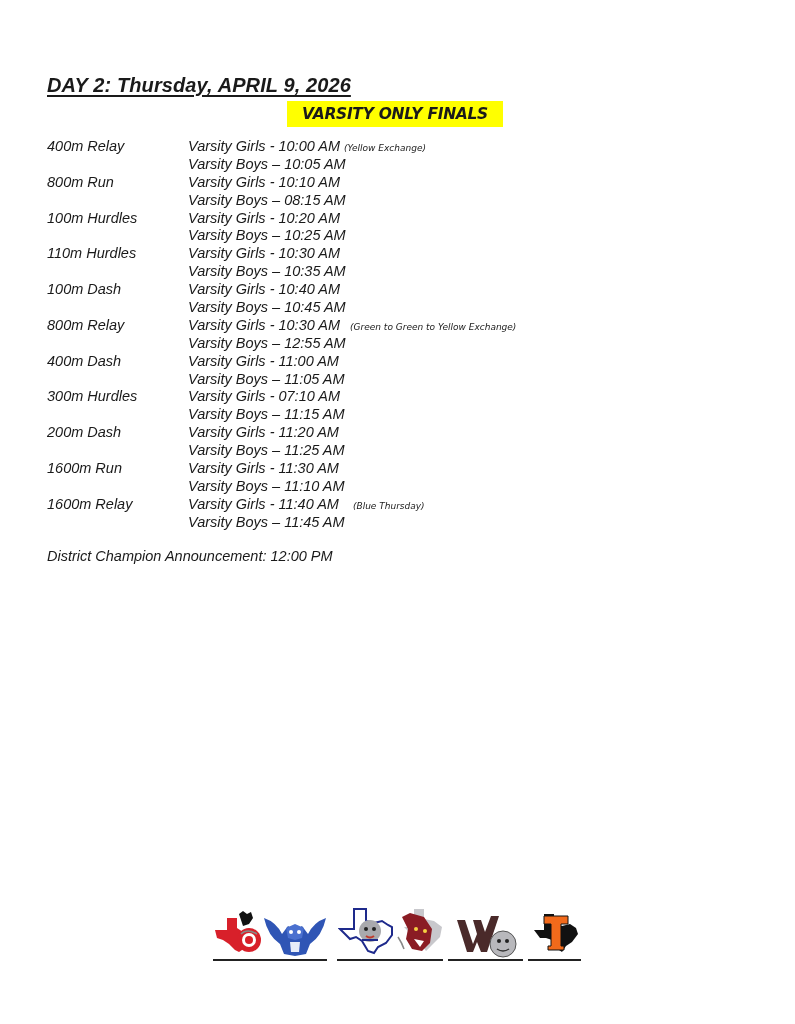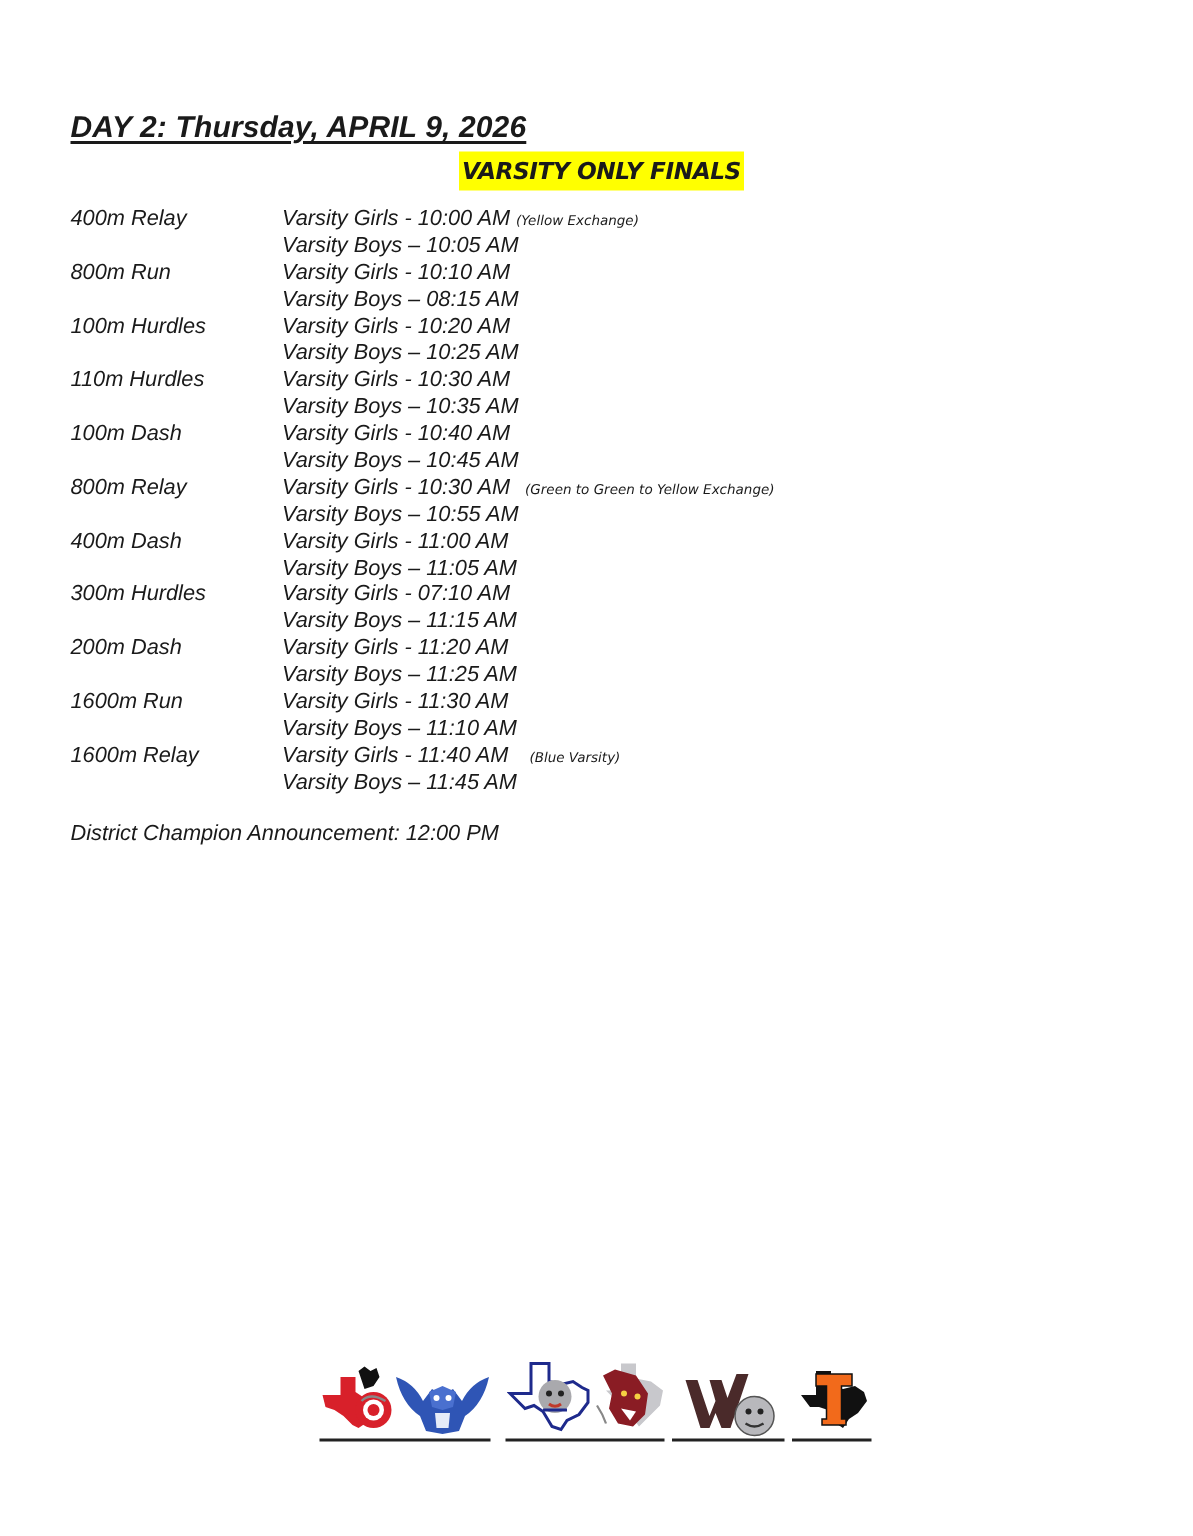--- a/index.html
+++ b/index.html
@@ -1,18 +1,18 @@
 <!DOCTYPE html>
 <html><head>
 <meta charset="utf-8">
 <style>
   html, body { margin:0; padding:0; background:#ffffff; }
   body { width:795px; height:1024px; position:relative; overflow:hidden; color:#1a1a1a; font-family:"Liberation Sans", sans-serif; }
   .title { position:absolute; left:47px; top:74px; font-size:20px; font-weight:bold; font-style:italic; text-decoration:underline; text-decoration-thickness:2px; text-underline-offset:3px; white-space:nowrap; letter-spacing:0.1px; }
-  .subtitle { position:absolute; left:306px; top:101px; height:26px; width:190px; background:#ffff00; font-family:"DejaVu Sans", sans-serif; font-weight:bold; font-style:italic; font-size:15.5px; line-height:26px; text-align:center; white-space:nowrap; letter-spacing:-0.3px; }
+  .subtitle { position:absolute; left:287px; top:101px; height:26px; width:216px; background:#ffff00; font-family:"DejaVu Sans", sans-serif; font-weight:bold; font-style:italic; font-size:15.5px; line-height:26px; text-align:center; white-space:nowrap; letter-spacing:-0.3px; }
   .schedule { position:absolute; left:47px; top:138px; }
   .row { position:relative; height:17.9px; font-style:italic; font-size:14.5px; line-height:17.9px; white-space:nowrap; }
   .event { position:absolute; left:0; top:0; }
   .time { position:absolute; left:141px; top:0; }
   .note { font-family:"DejaVu Sans", sans-serif; font-size:9px; font-style:italic; }
   .note.n0 { margin-left:4px;margin-top:25px; }
   .note.n1 { margin-left:10px; }
   .note.n2 { margin-left:14px; }
   .announce { position:absolute; left:47px; top:548px; font-style:italic; font-size:14.5px; white-space:nowrap; }
   .logos { position:absolute; left:0; top:0; width:795px; height:1024px; pointer-events:none; }
@@ -65,21 +65,21 @@
   </div>
   <div class="row">
     <span class="time">Varsity Boys – 10:45 AM</span>
   </div>
 
   <div class="row">
     <span class="event">800m Relay</span>
     <span class="time"><span>Varsity Girls - 10:30 AM</span><span class="note n1">(Green to Green to Yellow Exchange)</span></span>
   </div>
   <div class="row">
-    <span class="time">Varsity Boys – 10:55 AM</span>
+    <span class="time">Varsity Boys – 12:55 AM</span>
   </div>
 
   <div class="row">
     <span class="event">400m Dash</span>
     <span class="time">Varsity Girls - 11:00 AM</span>
   </div>
   <div class="row">
     <span class="time">Varsity Boys – 11:05 AM</span>
   </div>
 
@@ -102,21 +102,21 @@
   <div class="row">
     <span class="event">1600m Run</span>
     <span class="time">Varsity Girls - 11:30 AM</span>
   </div>
   <div class="row">
     <span class="time">Varsity Boys – 11:10 AM</span>
   </div>
 
   <div class="row">
     <span class="event">1600m Relay</span>
-    <span class="time"><span>Varsity Girls - 11:40 AM</span><span class="note n2">(Blue Varsity)</span></span>
+    <span class="time"><span>Varsity Girls - 11:40 AM</span><span class="note n2">(Blue Thursday)</span></span>
   </div>
   <div class="row">
     <span class="time">Varsity Boys – 11:45 AM</span>
   </div>
 </div>
 
 <div class="announce">District Champion Announcement:  12:00 PM</div>
 
 <div class="logos">
 

